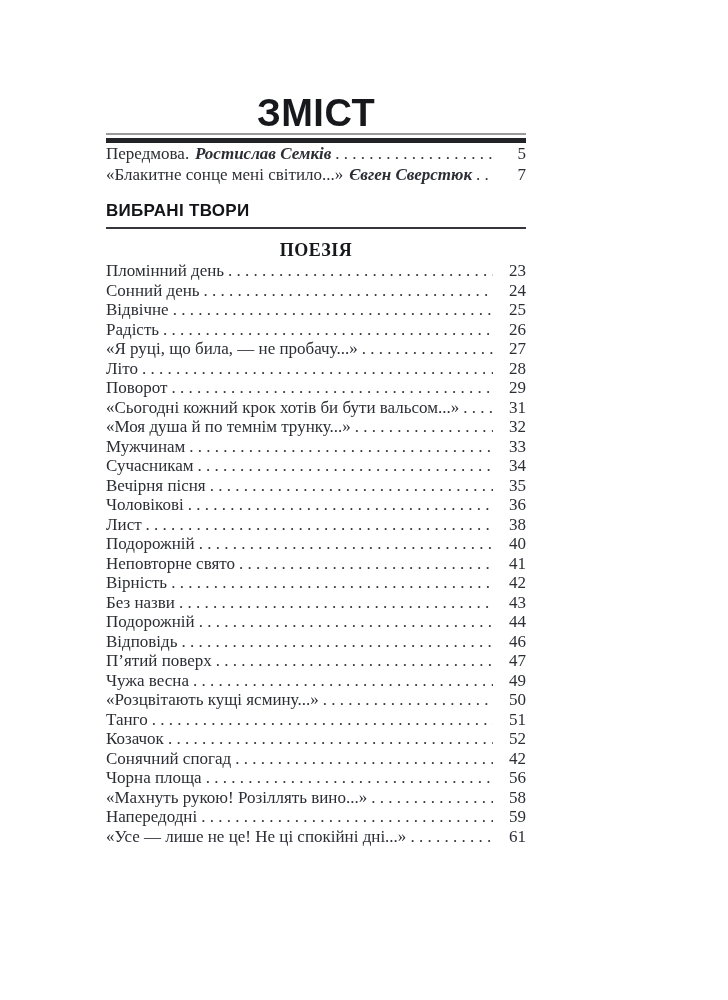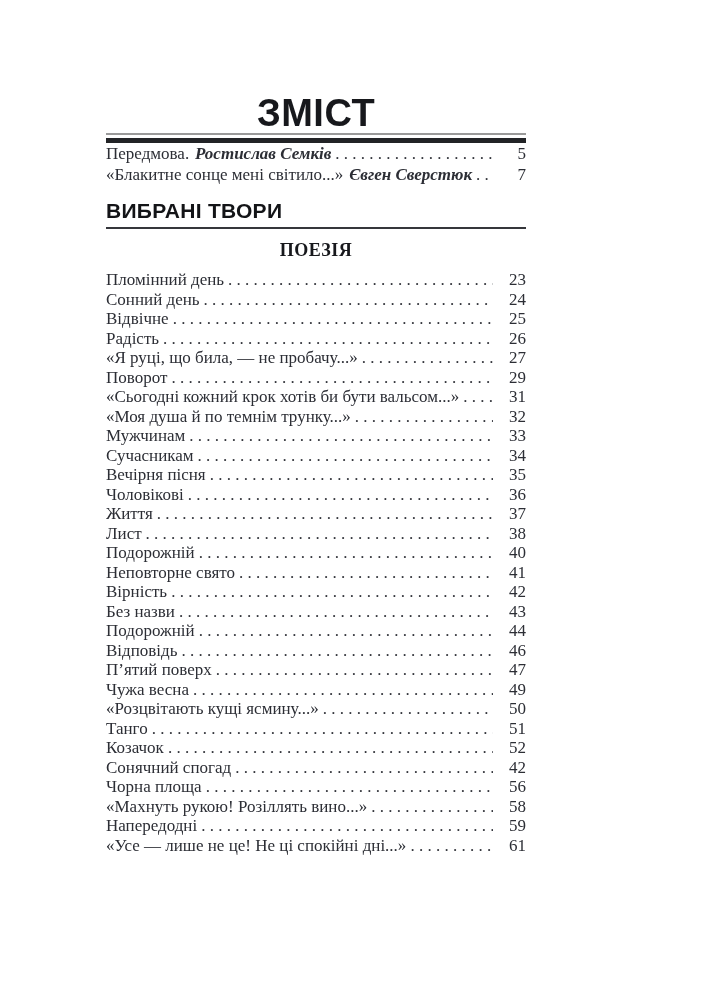--- a/index.html
+++ b/index.html
@@ -58,39 +58,39 @@
   .pagenum {
     flex: 0 0 auto;
     min-width: 26px;
     text-align: right;
   }
 
   .section {
     margin: 15px 0 0 0;
     font-family: "Liberation Sans", "DejaVu Sans", sans-serif;
     font-weight: 700;
-    font-size: 21px;
+    font-size: 17px;
     line-height: 21px;
     letter-spacing: 0.3px;
     color: #131417;
   }
   .section-rule { height: 2px; background: #35363b; margin-top: 6px; }
 
   .subsection {
     margin: 12px 0 0 0;
     font-family: "Liberation Serif", "DejaVu Serif", serif;
     font-weight: 700;
     font-size: 18px;
     line-height: 18px;
     letter-spacing: 0.5px;
     color: #17181c;
     text-align: center;
   }
 
-  .poem-list { margin-top: 11px; }
+  .poem-list { margin-top: 2px; }
   .poem-list .row { line-height: 19.5px; }
 </style>
 </head>
 <body>
 
 <div class="page">
 
   <h1 class="title">ЗМІСТ</h1>
 
   <div class="double-rule">
@@ -145,20 +145,25 @@
         <span class="leader"></span>
         <span class="pagenum">26</span>
       </div>
 
       <div class="row">
         <span class="p-title">«Я руці, що била, — не пробачу...»</span>
         <span class="leader"></span>
         <span class="pagenum">27</span>
       </div>
 
+      <div class="row">
+        <span class="p-title">Літо</span>
+        <span class="leader"></span>
+        <span class="pagenum">28</span>
+      </div>
 
       <div class="row">
         <span class="p-title">Поворот</span>
         <span class="leader"></span>
         <span class="pagenum">29</span>
       </div>
 
       <div class="row">
         <span class="p-title">«Сьогодні кожний крок хотів би бути вальсом...»</span>
         <span class="leader"></span>
@@ -188,25 +193,20 @@
         <span class="leader"></span>
         <span class="pagenum">35</span>
       </div>
 
       <div class="row">
         <span class="p-title">Чоловікові</span>
         <span class="leader"></span>
         <span class="pagenum">36</span>
       </div>
 
-      <div class="row">
-        <span class="p-title">Життя</span>
-        <span class="leader"></span>
-        <span class="pagenum">37</span>
-      </div>
 
       <div class="row">
         <span class="p-title">Лист</span>
         <span class="leader"></span>
         <span class="pagenum">38</span>
       </div>
 
       <div class="row">
         <span class="p-title">Подорожній</span>
         <span class="leader"></span>

